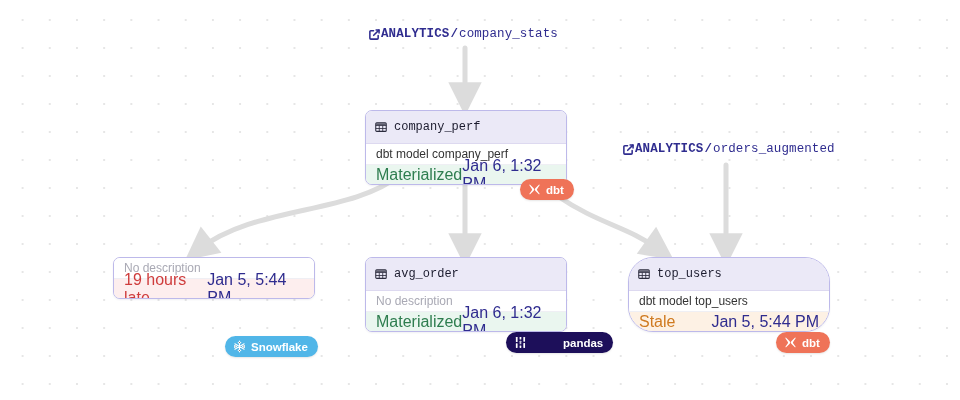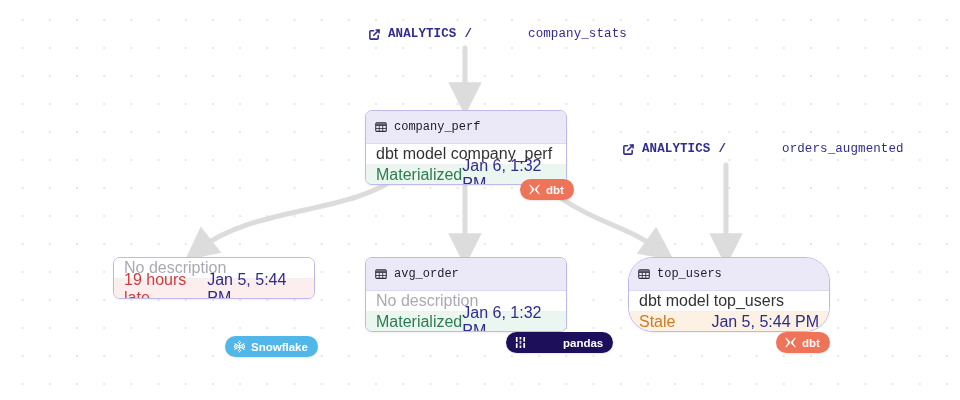--- a/index.html
+++ b/index.html
@@ -10,48 +10,48 @@
     background-image:radial-gradient(circle, #e6e6e6 1.15px, transparent 1.2px);
     background-size:27.2px 28px;
     background-position:9px 6px;
     position:relative;
   }
   #canvas{position:absolute;inset:0;}
   svg.edges{position:absolute;left:0;top:0;width:960px;height:400px;overflow:visible;}
 
   
   .asset-label{
-    position:absolute;display:flex;align-items:center;gap:7px;
+    position:absolute;display:flex;align-items:center;
     font-family:"Liberation Mono","DejaVu Sans Mono",monospace;
     font-size:12.5px;letter-spacing:.1px;color:#2f2c8f;white-space:nowrap;
   }
   .asset-label .link-ico{display:inline-flex;width:13px;height:13px;flex:0 0 13px;}
   .asset-label .db{font-weight:700;}
   .asset-label .sep{font-weight:700;padding:0 1px;}
-  .asset-label .tbl{font-weight:400;margin-left:48px;}
+  .asset-label .tbl{font-weight:400;}
 
   
   .node{
     position:absolute;width:200px;
     border:1px solid #bdb9ea;border-radius:7px;background:#fff;
     box-shadow:0 1px 2px rgba(40,40,90,.07);
     overflow:hidden;
   }
   .node .hdr{
     height:24px;display:flex;align-items:center;gap:7px;
     padding:4px 9px;background:#ebe9f7;border-bottom:1px solid #ddd9f0;
   }
   .node .hdr .tbl-ico{width:12px;height:12px;flex:0 0 12px;display:inline-flex;}
   .node .hdr .nm{
     font-family:"Liberation Mono","DejaVu Sans Mono",monospace;
     font-size:12px;color:#1b1b2e;letter-spacing:0;
   }
   .node .desc{
     height:20px;display:flex;align-items:center;padding:0 10px;
-    font-size:16px;color:#333;background:#fff;
+    font-size:12px;color:#333;background:#fff;
   }
   .node .desc.empty{color:#a9a9b4;}
   .node .foot{
     height:19px;display:flex;align-items:center;justify-content:space-between;
     padding:0 10px;font-size:16px;border-top:1px solid #efeff4;
   }
   .node .foot .ts{color:#2f2c8f;font-weight:400;}
   .foot.ok{background:#eaf6ef;}
   .foot.ok .st{color:#2e7d4f;}
   .foot.late{background:#fdeeee;}

